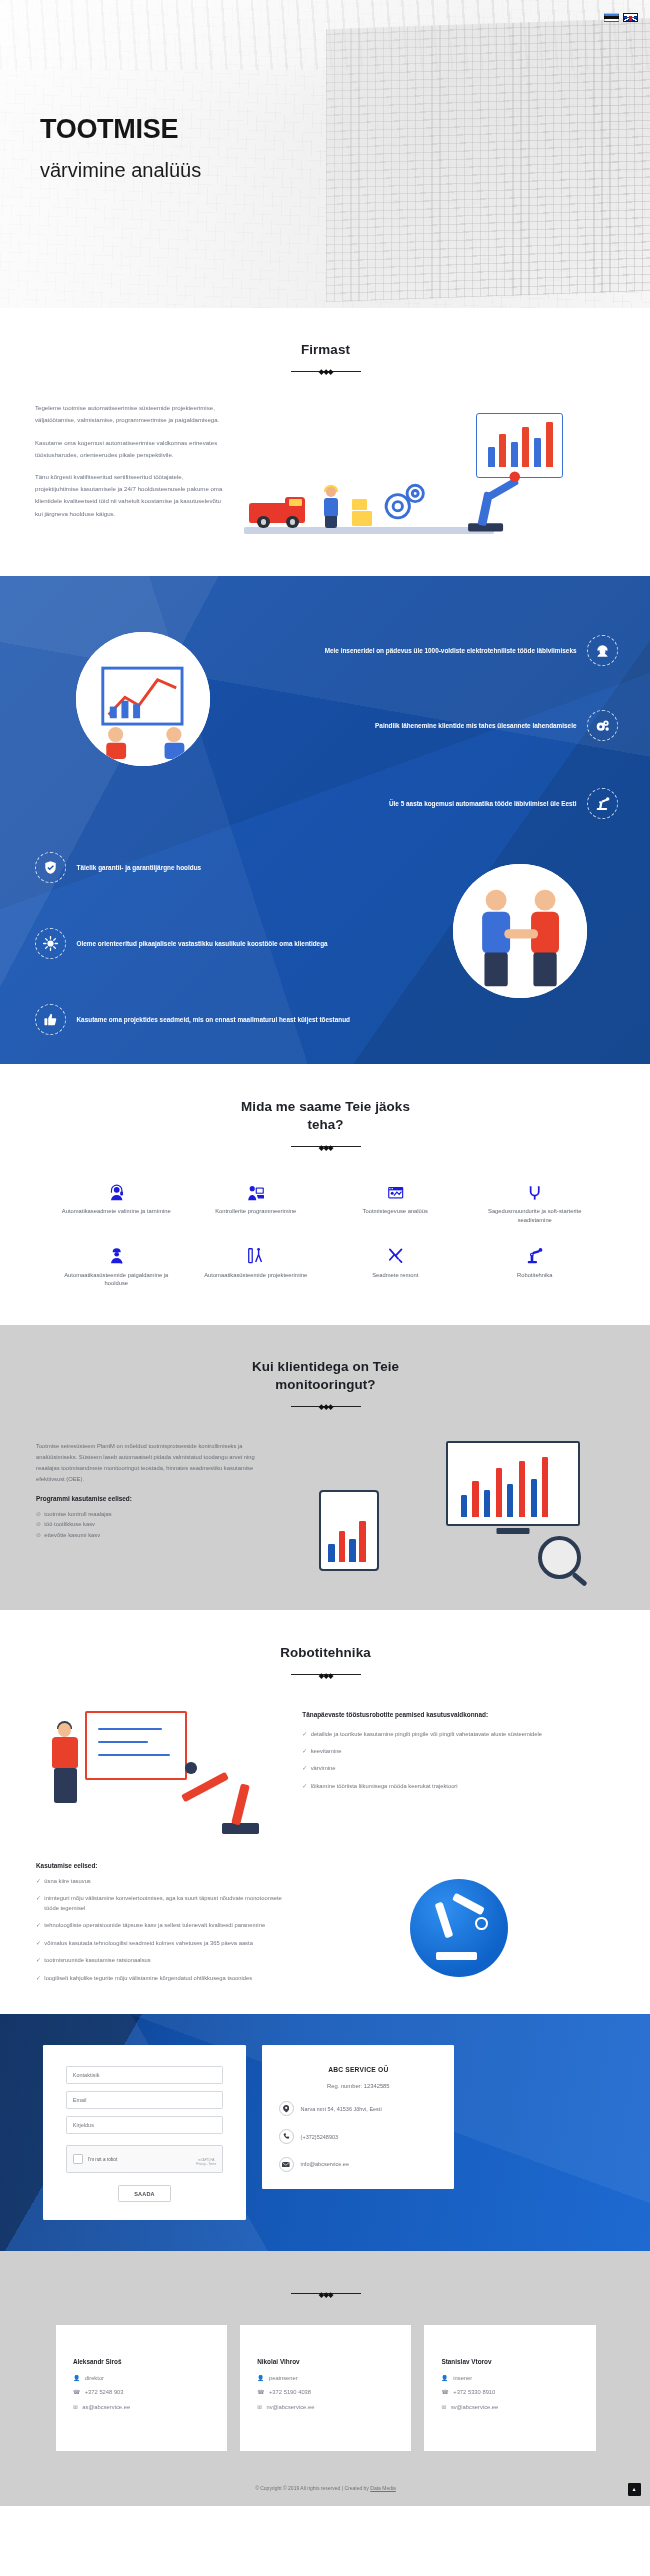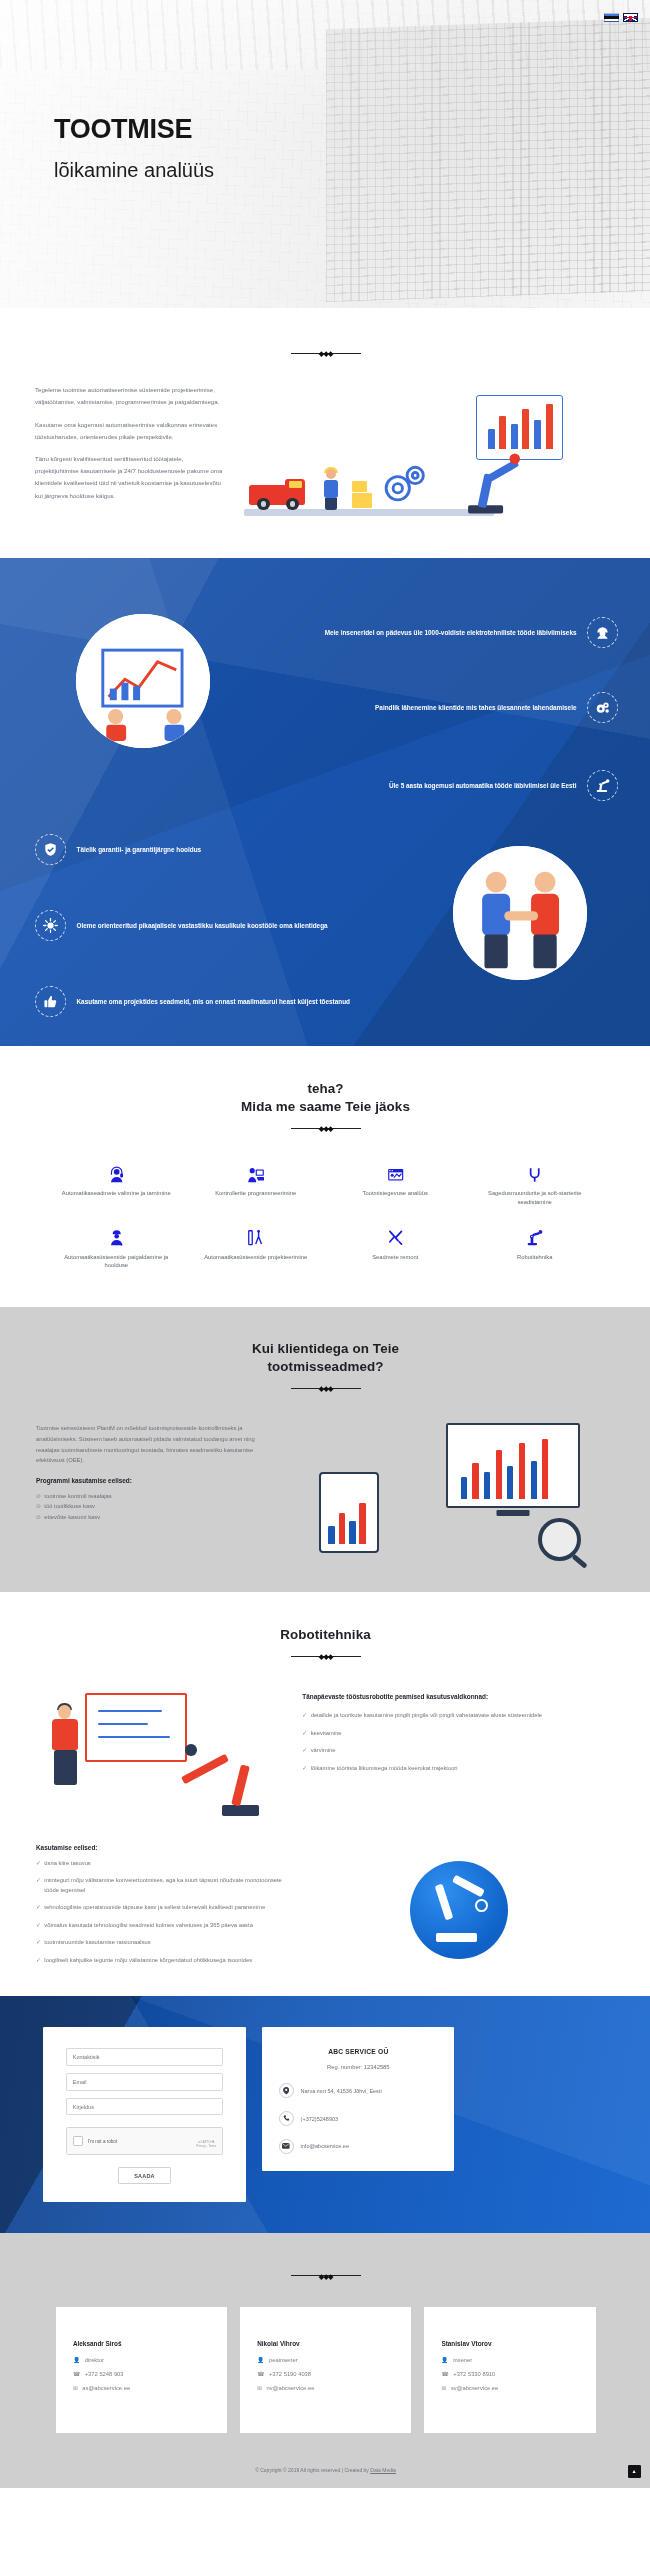--- a/index.html
+++ b/index.html
@@ -73,21 +73,21 @@
   }
   .flag.gb:after{
     content:""; position:absolute; inset:0;
     background:
       linear-gradient(#fff 0 0) 50% 0/ 100% 34% no-repeat,
       linear-gradient(#fff 0 0) 50% 100%/ 0 0 no-repeat,
       linear-gradient(90deg, transparent 38%, #cf142b 38% 62%, transparent 62%),
       linear-gradient(0deg,  transparent 38%, #cf142b 38% 62%, transparent 62%);
     background-blend-mode:normal;
   }
-  .hero-text{ position:absolute; left:54px; top:114px; z-index:7; }
+  .hero-text{ position:absolute; left:40px; top:114px; z-index:7; }
   .hero-title{
     font-size:27px; line-height:1.16; font-weight:bold; color:#161616;
     letter-spacing:-0.3px; max-width:482px;
   }
   .hero-sub{ margin-top:14px; font-size:20px; color:#1c1c1c; font-weight:400; }
 
   
   .sec-title{
     text-align:center; font-size:13.4px; font-weight:bold; color:#20232a;
     letter-spacing:0.1px; line-height:1.35;
@@ -356,25 +356,26 @@
     <div class="flags">
       <span class="flag ee"></span>
       <span class="flag gb"></span>
     </div>
 
 
     <div class="hero-text">
       <div class="hero-title">
         <div>TOOTMISE</div>
       </div>
-      <div class="hero-sub">lõikamine analüüs</div>
+      <div class="hero-sub">värvimine analüüs</div>
     </div>
   </section>
 
   <section class="firmast">
+    <h2 class="sec-title">Firmast</h2>
     <div class="divider">
         <span>◆◆◆</span>
       </div>
 
     <div class="firmast-body">
       <div class="firmast-text">
         <p>Tegeleme tootmise automatiseerimise süsteemide projekteerimise, väljatöötamise, valmistamise, programmeerimise ja paigaldamisega.</p>
         <p>Kasutame oma kogemusi automatiseerimise valdkonnas erinevates tööstusharudes, orienteerudes pikale perspektiivile.</p>
         <p>Tänu kõrgesti kvalifitseeritud sertifitseeritud töötajatele, projektijuhtimise kasutamisele ja 24/7 hooldusteenusele pakume oma klientidele kvaliteetseid töid nii vahetult koostamise ja kasutuselevõtu kui järgneva hoolduse käigus.</p>
       </div>
@@ -542,22 +543,22 @@
             </svg>
         </div>
         <div class="txt">Kasutame oma projektides seadmeid, mis on ennast maailmaturul heast küljest tõestanud</div>
       </div>
 
     </div>
   </section>
 
   <section class="services">
     <h2 class="sec-title">
+      <div>Mida me saame Teie jäoks</div>
       <div>teha?</div>
-      <div>Mida me saame Teie jäoks</div>
     </h2>
     <div class="divider">
         <span>◆◆◆</span>
       </div>
 
     <div class="svc-grid">
 
       <div class="svc">
         <div class="svc-icon">
           <svg width="17.4" height="17.4" viewBox="0 0 30 30" fill="#1c1ce0">
@@ -652,21 +653,21 @@
         </div>
         <div class="svc-label">Robotitehnika</div>
       </div>
 
     </div>
   </section>
 
   <section class="grey">
     <h2 class="sec-title">
       <div>Kui klientidega on Teie</div>
-      <div>tootmisseadmed?</div>
+      <div>monitooringut?</div>
     </h2>
     <div class="divider">
         <span>◆◆◆</span>
       </div>
 
     <div class="grey-body">
       <div class="grey-left">
         <p>Tootmise seiresüsteem PlantM on mõeldud tootmisprotsesside kontrollimiseks ja analüüsimiseks. Süsteem laseb automaatselt pidada valmistatud toodangu arvet ning reaalajas tootmisandmete monitooringut teostada, hinnates seadmestiku kasutamise efektiivsust (OEE).</p>
         <div class="grey-sub">Programmi kasutamise eelised:</div>
         <ul class="tick-list">

